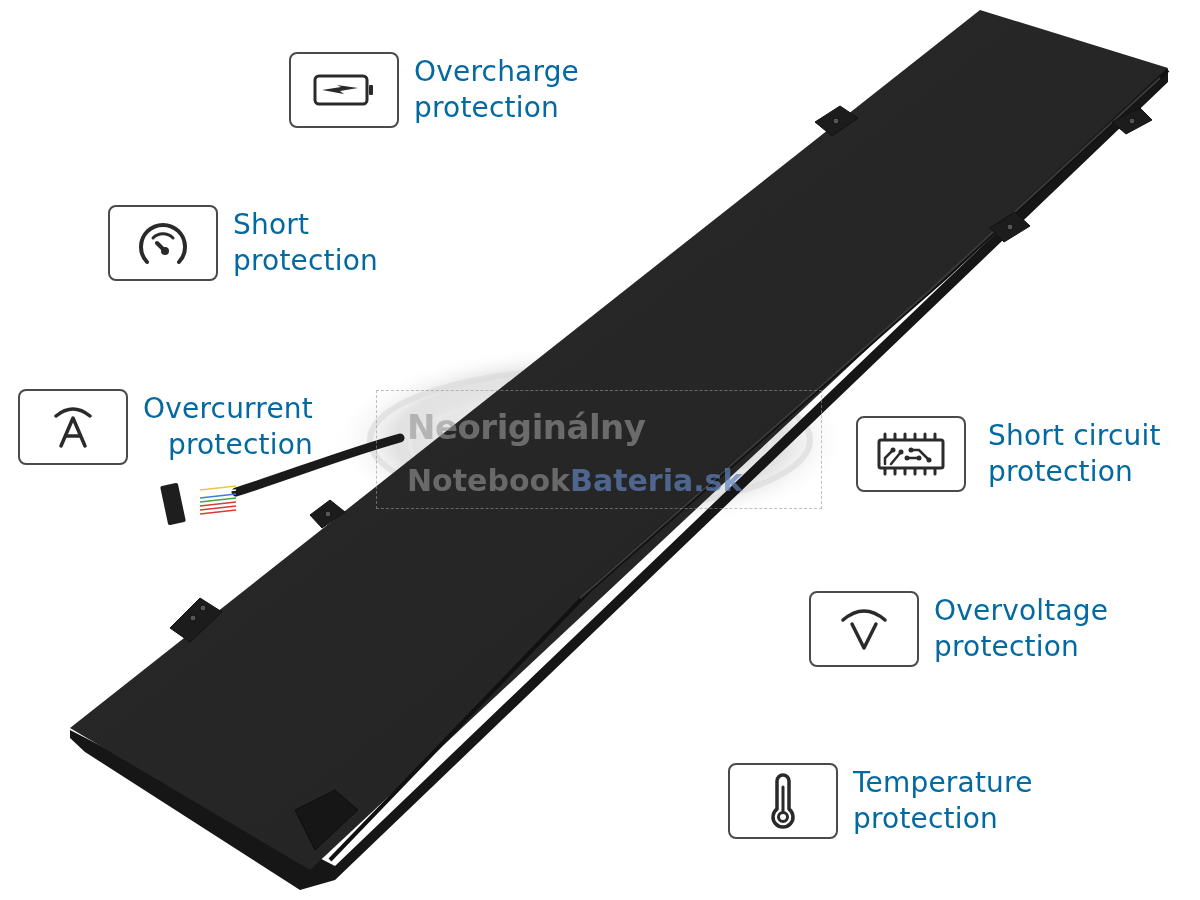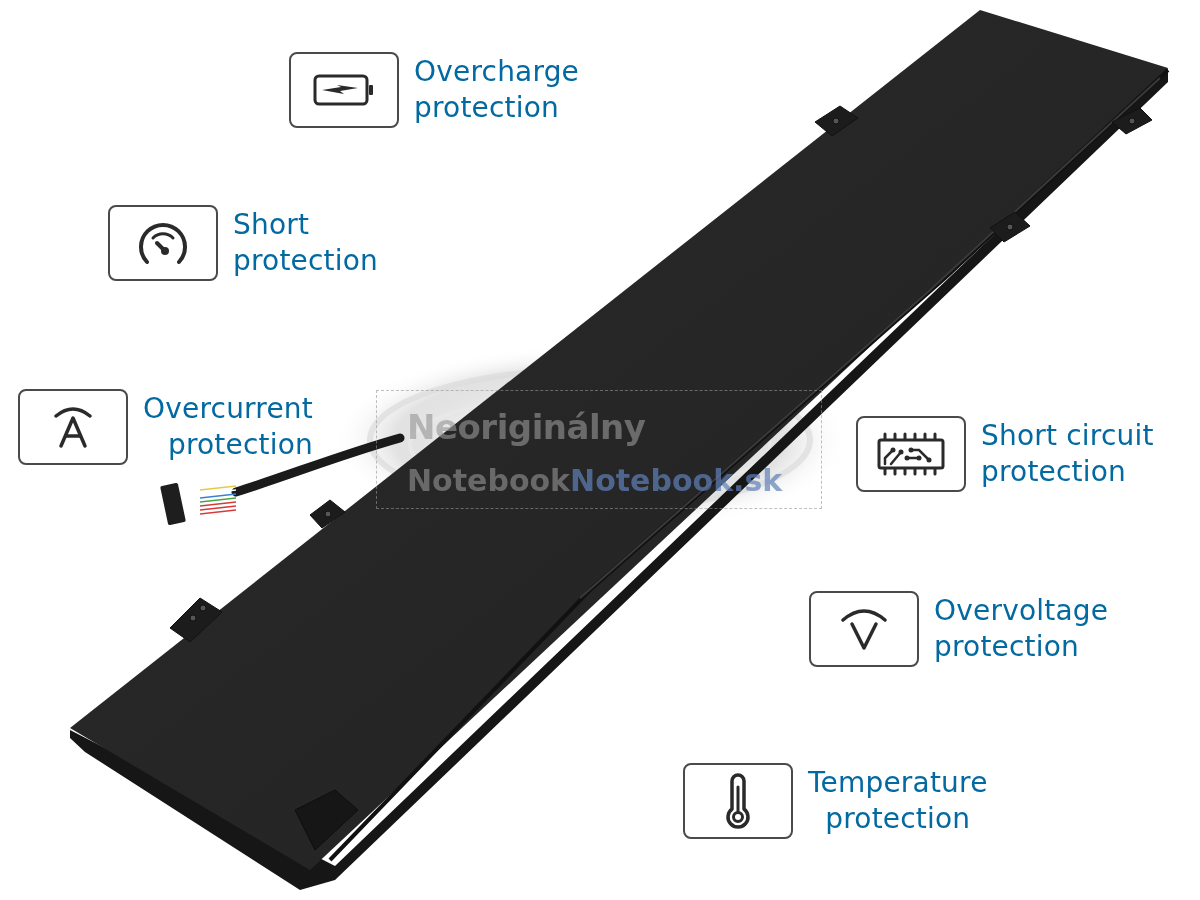--- a/index.html
+++ b/index.html
@@ -149,21 +149,21 @@
       <path d="M200,506 L236,502" stroke="#d83a3a"></path>
       <path d="M200,510 L236,506" stroke="#d83a3a"></path>
       <path d="M200,514 L236,510" stroke="#d83a3a"></path>
     </g>
     <rect x="164" y="484" width="18" height="40" rx="2" fill="#1e1e1e" transform="rotate(-12 173 504)"></rect>
   </svg>
 
   <div class="watermark">
     <div class="wm-line1">Neoriginálny</div>
     <div class="wm-line2">
-      <span class="wm-notebook">Notebook</span><span class="wm-bateria">Notebook.sk</span>
+      <span class="wm-notebook">Notebook</span><span class="wm-bateria">Bateria.sk</span>
     </div>
   </div>
 
   <div class="feature" style="left:289px; top:52px;">
     <div class="icon-box">
       <svg width="64" height="36" viewBox="0 0 64 36">
         <rect x="3" y="4" width="52" height="28" rx="4" fill="none" stroke="#2a2a2a" stroke-width="3"></rect>
         <rect x="57" y="13" width="4" height="10" rx="1" fill="#2a2a2a"></rect>
         <path d="M10,18 L29,15 L25,13 L46,16 L28,19 L32,22 Z" fill="#2a2a2a"></path>
       </svg>
@@ -196,21 +196,21 @@
         <path d="M13,44 L25,16 L37,44" fill="none" stroke="#2a2a2a" stroke-width="3.5" stroke-linecap="round" stroke-linejoin="round"></path>
         <line x1="17.5" y1="34" x2="32.5" y2="34" stroke="#2a2a2a" stroke-width="3.5"></line>
       </svg>
     </div>
     <div class="feature-label">
       <span>Overcurrent</span>
       <span>protection</span>
     </div>
   </div>
 
-  <div class="feature" style="left:856px; top:416px;">
+  <div class="feature" style="left:856px; top:416px;gap:7px;">
     <div class="icon-box">
       <svg width="72" height="44" viewBox="0 0 72 44">
         <g stroke="#2a2a2a" stroke-width="3" stroke-linecap="round">
           <line x1="10" y1="2" x2="10" y2="7"></line>
             <line x1="20" y1="2" x2="20" y2="7"></line>
             <line x1="30" y1="2" x2="30" y2="7"></line>
           <line x1="40" y1="2" x2="40" y2="7"></line>
             <line x1="50" y1="2" x2="50" y2="7"></line>
             <line x1="60" y1="2" x2="60" y2="7"></line>
           <line x1="10" y1="37" x2="10" y2="42"></line>
@@ -249,21 +249,21 @@
         <path d="M6,16 Q27,-2 48,16" fill="none" stroke="#2a2a2a" stroke-width="3.5" stroke-linecap="round"></path>
         <path d="M15,20 L27,44 L39,20" fill="none" stroke="#2a2a2a" stroke-width="3.5" stroke-linecap="round" stroke-linejoin="round"></path>
       </svg>
     </div>
     <div class="feature-label">
       <span>Overvoltage</span>
       <span>protection</span>
     </div>
   </div>
 
-  <div class="feature" style="left:683px; top:763px;text-align:center;">
+  <div class="feature" style="left:728px; top:763px;">
     <div class="icon-box">
       <svg width="34" height="56" viewBox="0 0 34 56">
         <path d="M11,36 L11,8 A6,6 0 0 1 23,8 L23,36 A10,10 0 1 1 11,36 Z" fill="none" stroke="#2a2a2a" stroke-width="3.5" stroke-linejoin="round"></path>
         <line x1="17" y1="14" x2="17" y2="38" stroke="#2a2a2a" stroke-width="3" stroke-linecap="round"></line>
         <circle cx="17" cy="44" r="4.5" fill="none" stroke="#2a2a2a" stroke-width="3"></circle>
       </svg>
     </div>
     <div class="feature-label">
       <span>Temperature</span>
       <span>protection</span>

